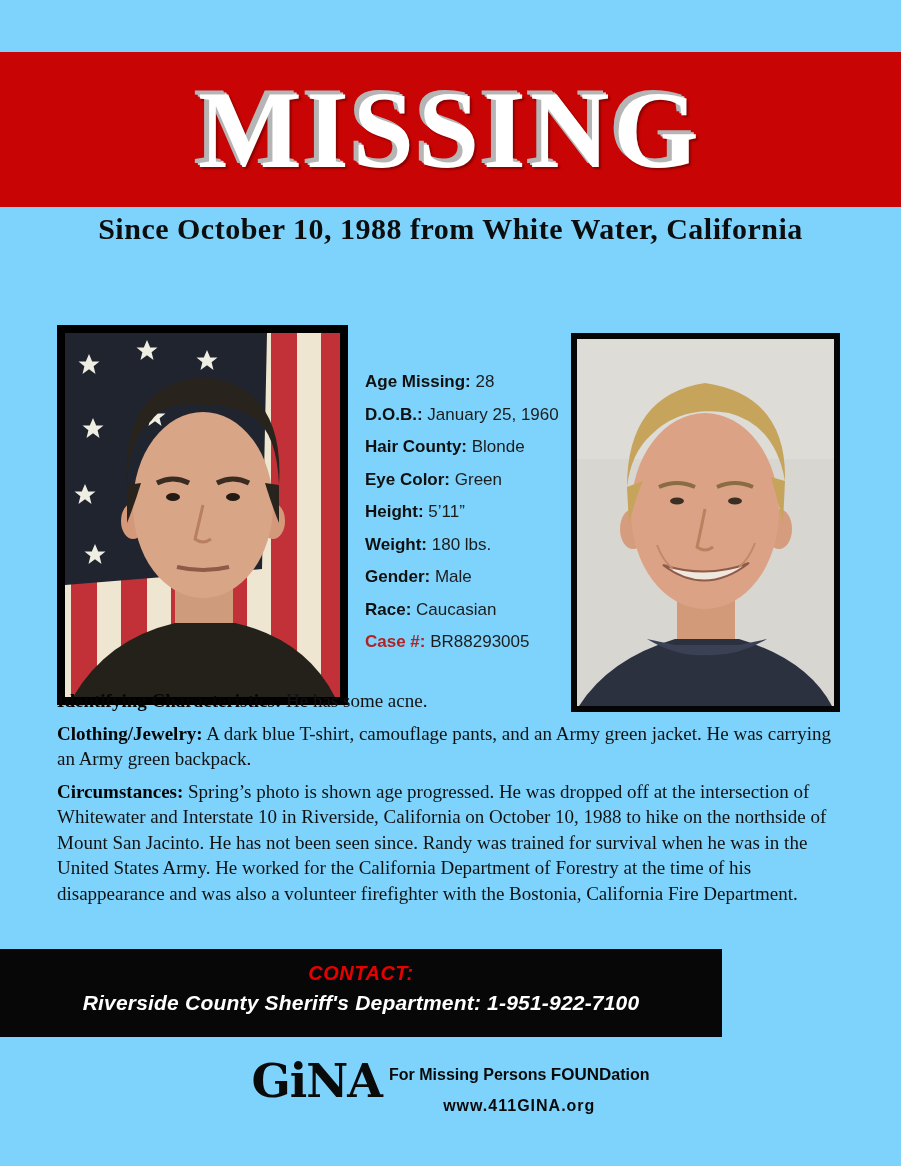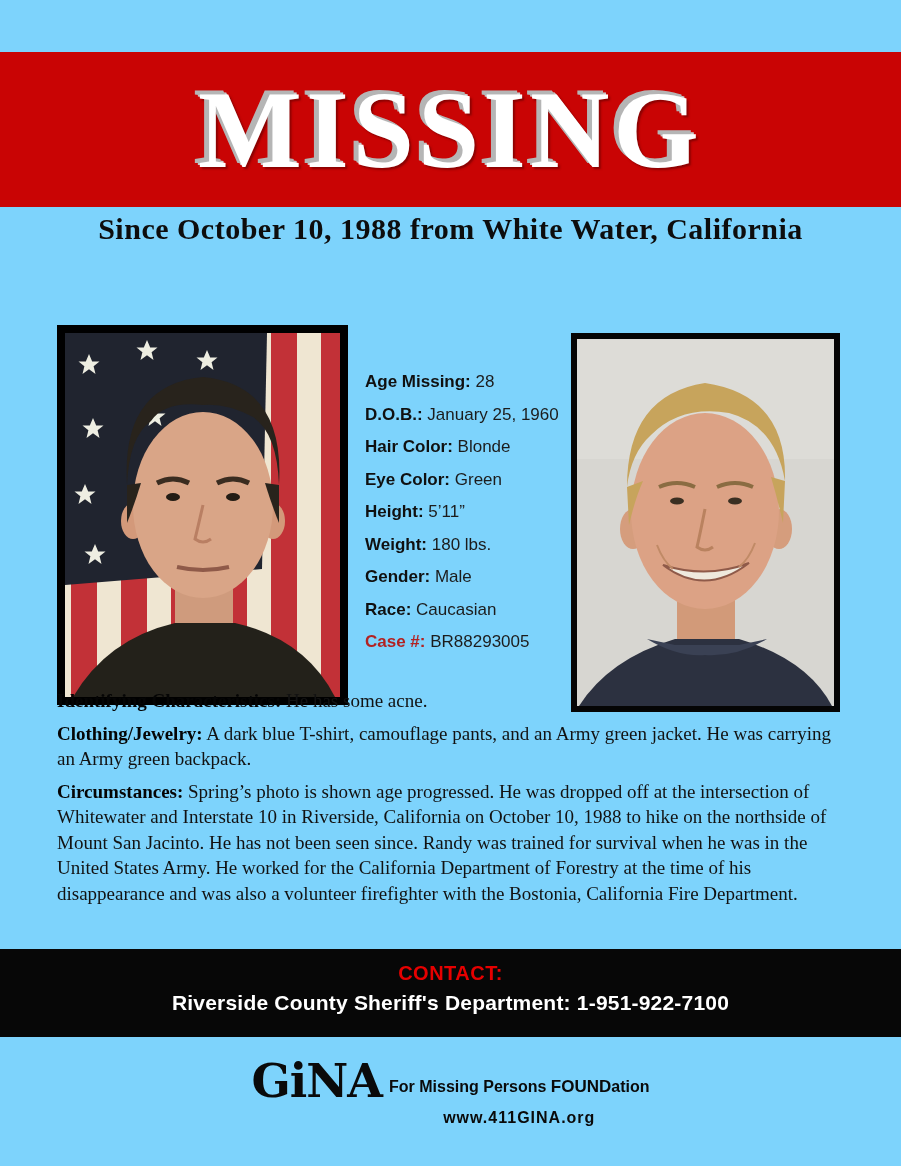--- a/index.html
+++ b/index.html
@@ -26,32 +26,32 @@
            font-family:"Liberation Sans",sans-serif;font-size:17px;line-height:32.5px;color:#1c1c1c;}
   .detail-row{white-space:nowrap;}
   .detail-row .dl{font-weight:bold;color:#101010;}
   .detail-row.case .dl{color:#b22222;}
 
   .paragraphs{position:absolute;left:57px;top:688px;width:792px;
               font-size:19px;line-height:25.5px;color:#121212;}
   .paragraphs p{margin:0 0 7px 0;}
   .paragraphs b{font-weight:bold;color:#050505;}
 
-  .contact-band{position:absolute;left:0;top:949px;width:901px;height:88px;background:#070707;
-                text-align:center;font-family:"Liberation Sans",sans-serif;}
+  .contact-band{position:absolute;left:0;top:949px;width:722px;height:88px;background:#070707;
+                text-align:center;font-family:"Liberation Sans",sans-serif;font-style:italic;}
   .contact-label{padding-top:13px;color:#e60000;font-weight:bold;font-size:20px;letter-spacing:.5px;}
   .contact-line{margin-top:6px;color:#ffffff;font-weight:bold;font-size:21px;letter-spacing:.2px;}
 
   .footer-logo{position:absolute;left:0;top:1058px;width:901px;display:flex;
                justify-content:center;align-items:flex-start;gap:7px;}
   .brand{font-family:"DejaVu Serif",serif;font-weight:bold;font-size:46px;line-height:1;
          letter-spacing:-1px;color:#0a0a0a;}
   .tag{display:flex;flex-direction:column;align-items:center;margin-top:7px;
        font-family:"Liberation Sans",sans-serif;font-weight:bold;color:#0a0a0a;}
-  .tag1{font-size:16px;margin-top:12px;}
+  .tag1{font-size:16px;}
   .tag1 b{font-size:17px;}
   .tag2{font-size:16px;letter-spacing:1px;margin-top:12px;}
 </style>
 </head>
 <body>
 
 <div class="poster">
 
   <div class="red-banner">
     <div class="banner-title">MISSING</div>
@@ -102,21 +102,21 @@
         <ellipse cx="168" cy="164" rx="7" ry="4" fill="#241c14"></ellipse>
         <path d="M138,172 Q132,198 130,206 Q138,212 146,206" stroke="#b97f63" stroke-width="3" fill="none"></path>
         <path d="M112,234 Q138,240 164,234" stroke="#8f5a49" stroke-width="4" fill="none"></path>
       </g>
     </svg>
   </div>
 
   <div class="details">
     <div class="detail-row"><span class="dl">Age Missing:</span> <span class="dv">28</span></div>
     <div class="detail-row"><span class="dl">D.O.B.:</span> <span class="dv">January 25, 1960</span></div>
-    <div class="detail-row"><span class="dl">Hair Color:</span> <span class="dv">Blonde</span></div>
+    <div class="detail-row"><span class="dl">Hair County:</span> <span class="dv">Blonde</span></div>
     <div class="detail-row"><span class="dl">Eye Color:</span> <span class="dv">Green</span></div>
     <div class="detail-row"><span class="dl">Height:</span> <span class="dv">5’11”</span></div>
     <div class="detail-row"><span class="dl">Weight:</span> <span class="dv">180 lbs.</span></div>
     <div class="detail-row"><span class="dl">Gender:</span> <span class="dv">Male</span></div>
     <div class="detail-row"><span class="dl">Race:</span> <span class="dv">Caucasian</span></div>
     <div class="detail-row case"><span class="dl">Case #:</span> <span class="dv">BR88293005</span></div>
   </div>
 
   <div class="photo photo-right" role="img" aria-label="Age progressed photo of Randy Charles Spring">
     <svg viewBox="0 0 257 367" preserveAspectRatio="none">

